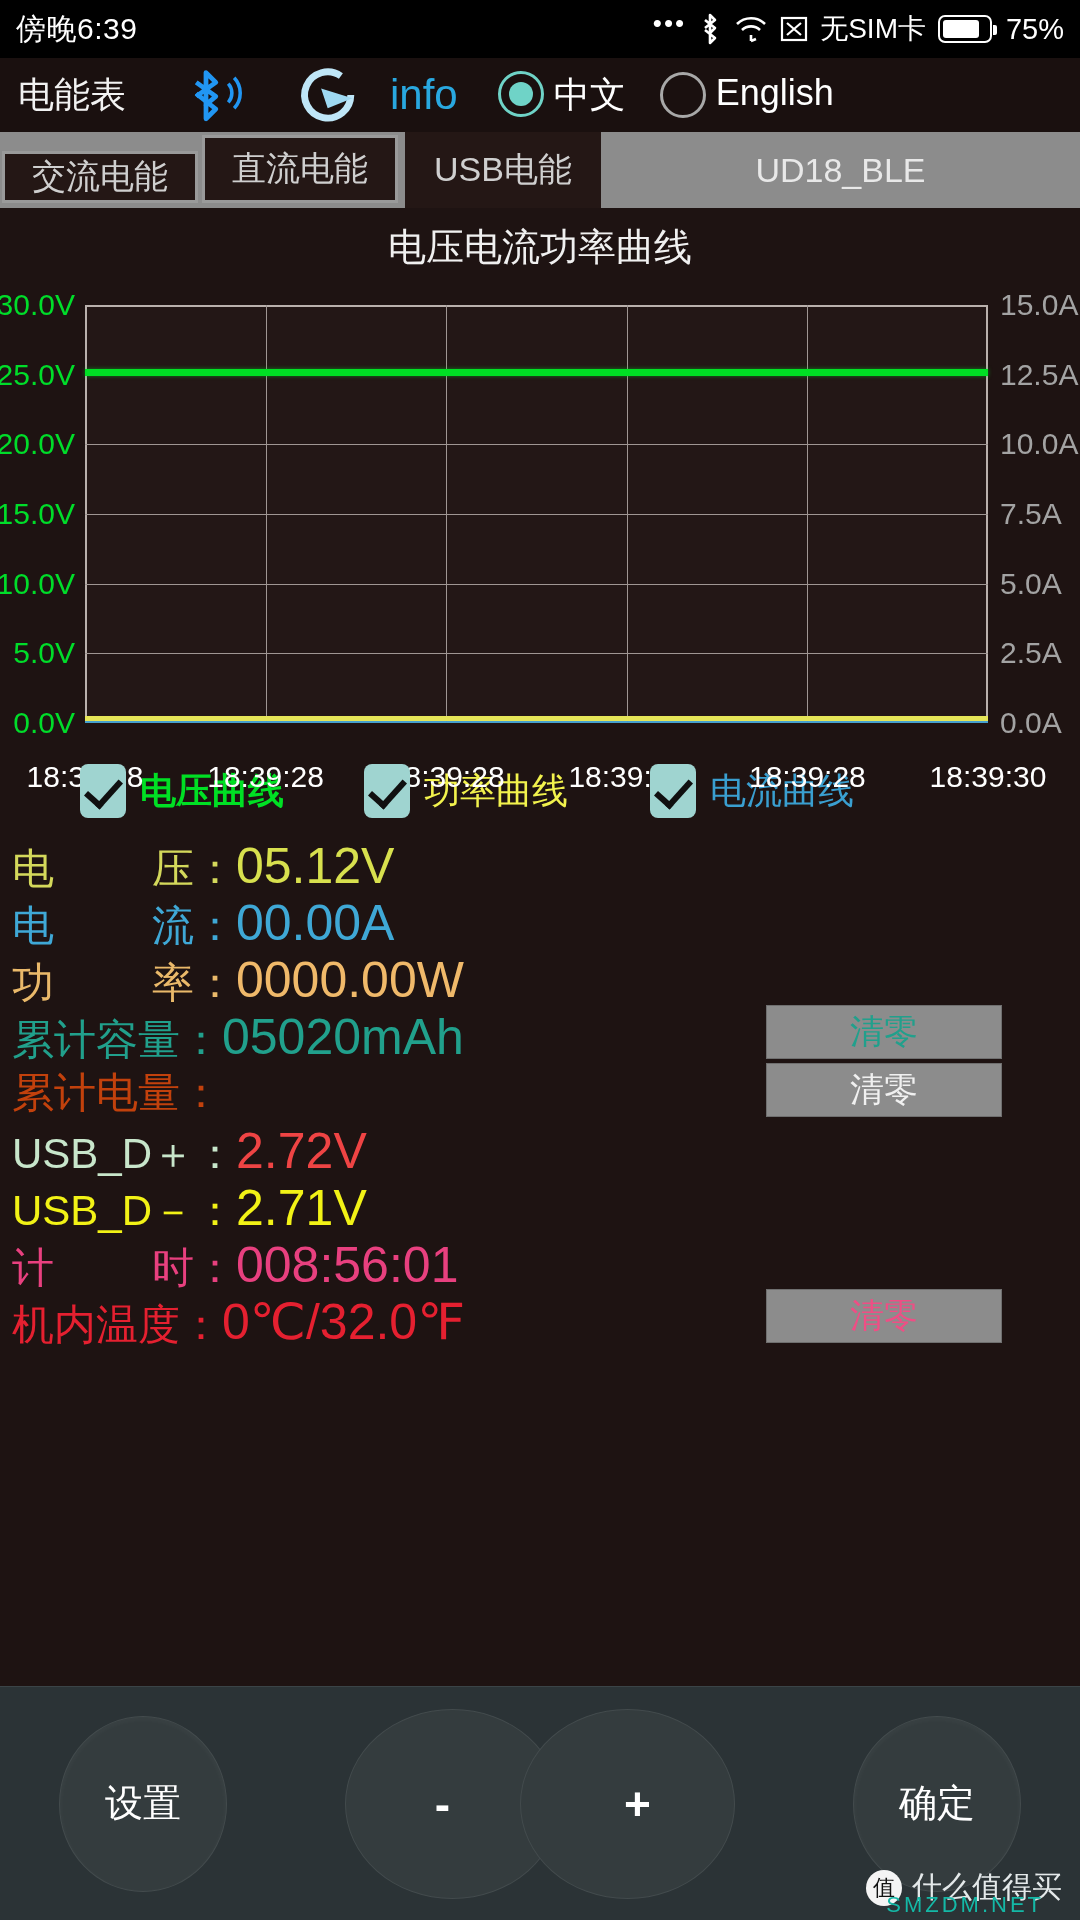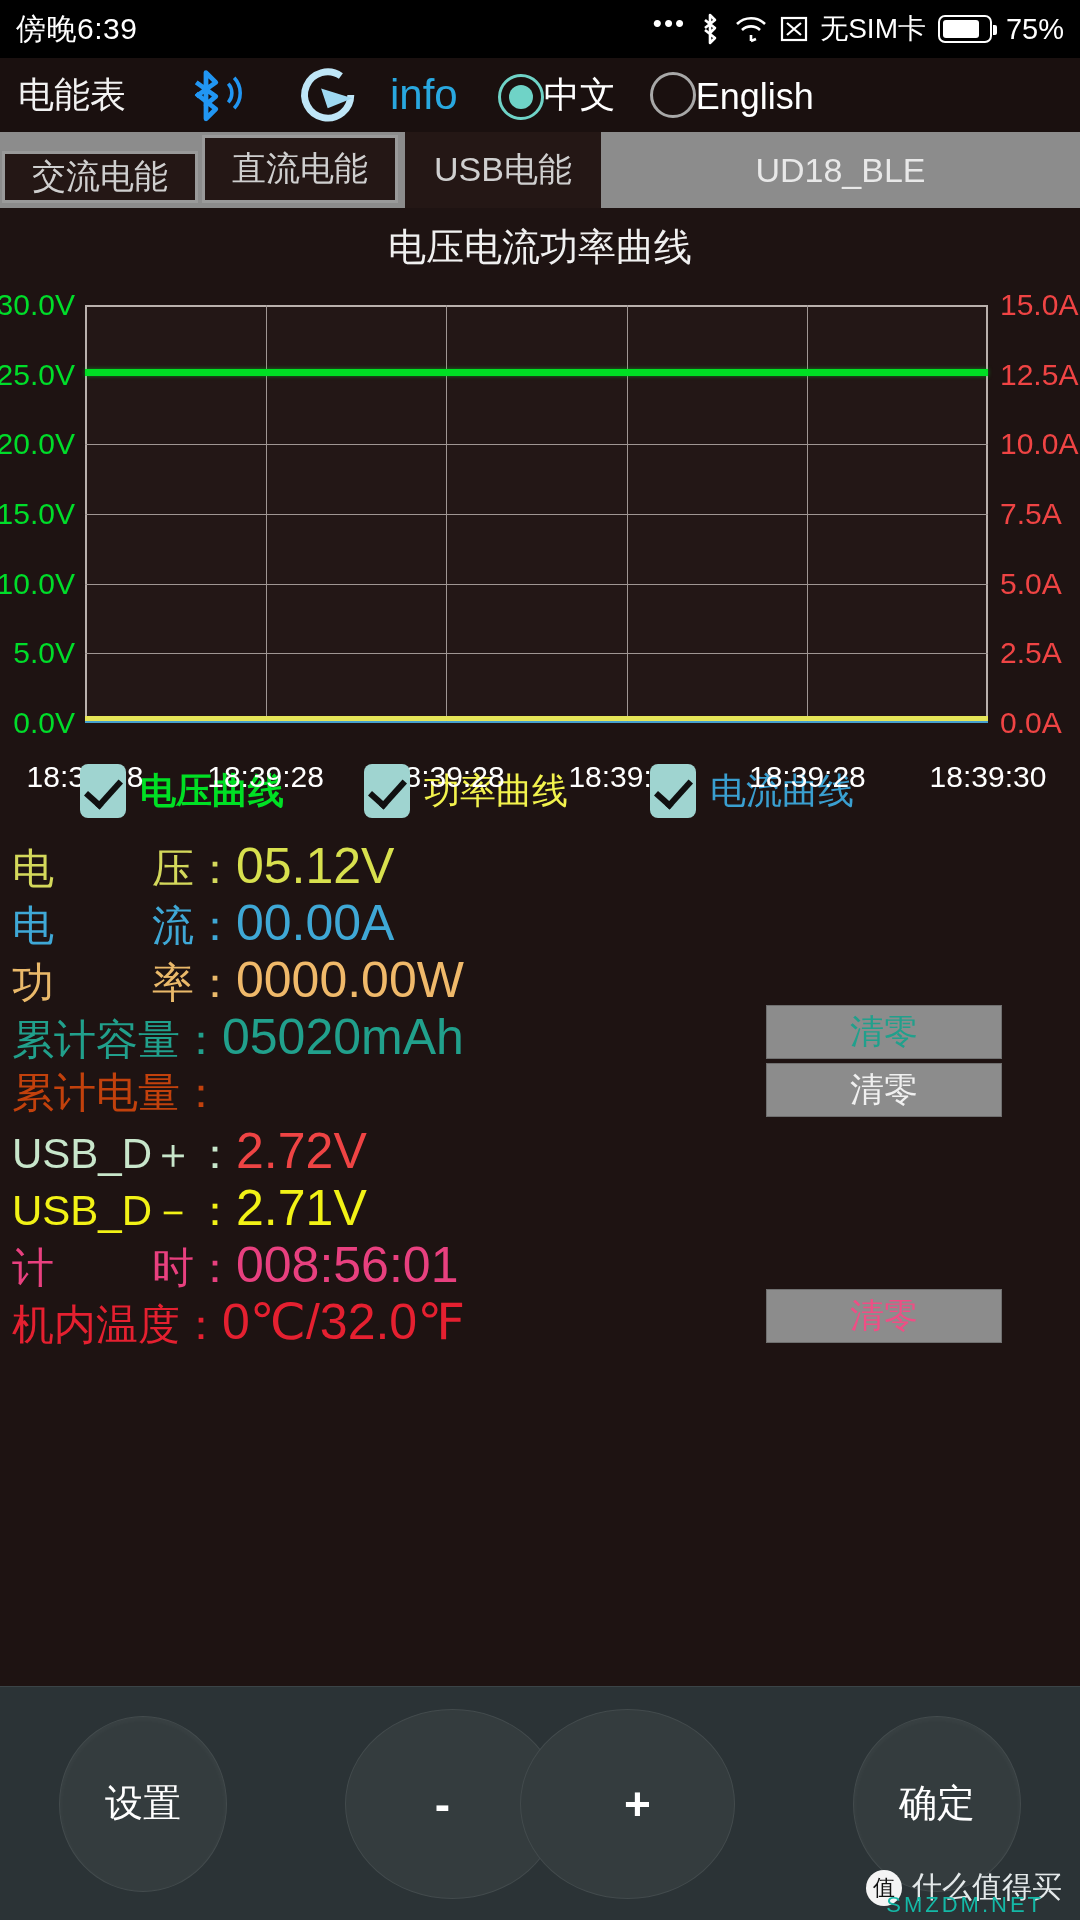--- a/index.html
+++ b/index.html
@@ -59,21 +59,21 @@
   }
   .app-title { color: #f2f2f2; font-size: 36px; }
   .bt-app {
     margin-left: 58px;
     color: #2196f3; font-size: 46px; line-height: 1;
     display: flex; align-items: center;
   }
   .bt-wave { color: #2196f3; font-size: 30px; margin-left: -4px; }
   .refresh-icon { margin-left: 56px; display: flex; align-items: center; }
   .info-text { margin-left: 26px; color: #29a8e0; font-size: 42px; font-style: normal; }
-  .radio-group { margin-left: 40px; display: flex; align-items: flex-end; gap: 0; }
+  .radio-group { margin-left: 40px; display: flex; align-items: flex-start; gap: 10px; }
   .radio-group.second { margin-left: 34px; }
   .radio {
     width: 46px; height: 46px; border-radius: 50%;
     border: 3px solid #6fd3c7; display: flex;
     align-items: center; justify-content: center;
   }
   .radio.off { border-color: #a8a8a8; }
   .radio .dot { width: 24px; height: 24px; border-radius: 50%; background: #6fd3c7; }
   .radio-label { color: #ffffff; font-size: 36px; }
 
@@ -102,21 +102,21 @@
     background: #231716;
   }
   .gl-h, .gl-v { position: absolute; background: #9f9693; }
   .gl-h { left: 0; right: 0; height: 1px; }
   .gl-v { top: 0; bottom: 0; width: 1px; }
   .ylab-left, .ylab-right {
     position: absolute; font-size: 30px; white-space: nowrap;
     transform: translateY(-50%);
   }
   .ylab-left { right: calc(100% + 10px); color: #00dd2a; text-align: right; }
-  .ylab-right { left: calc(100% + 12px); color: #ef4444; }
+  .ylab-right { left: calc(100% + 12px); color: #a3a3a3; }
   .vline {
     position: absolute; left: 0; right: 0; height: 7px;
     background: #00e024; box-shadow: 0 0 4px rgba(0,224,36,.5);
   }
   .pline {
     position: absolute; left: 0; right: 0; height: 5px;
     background: #e5e558;
   }
   .iline {
     position: absolute; left: 0; right: 0; height: 3px;

